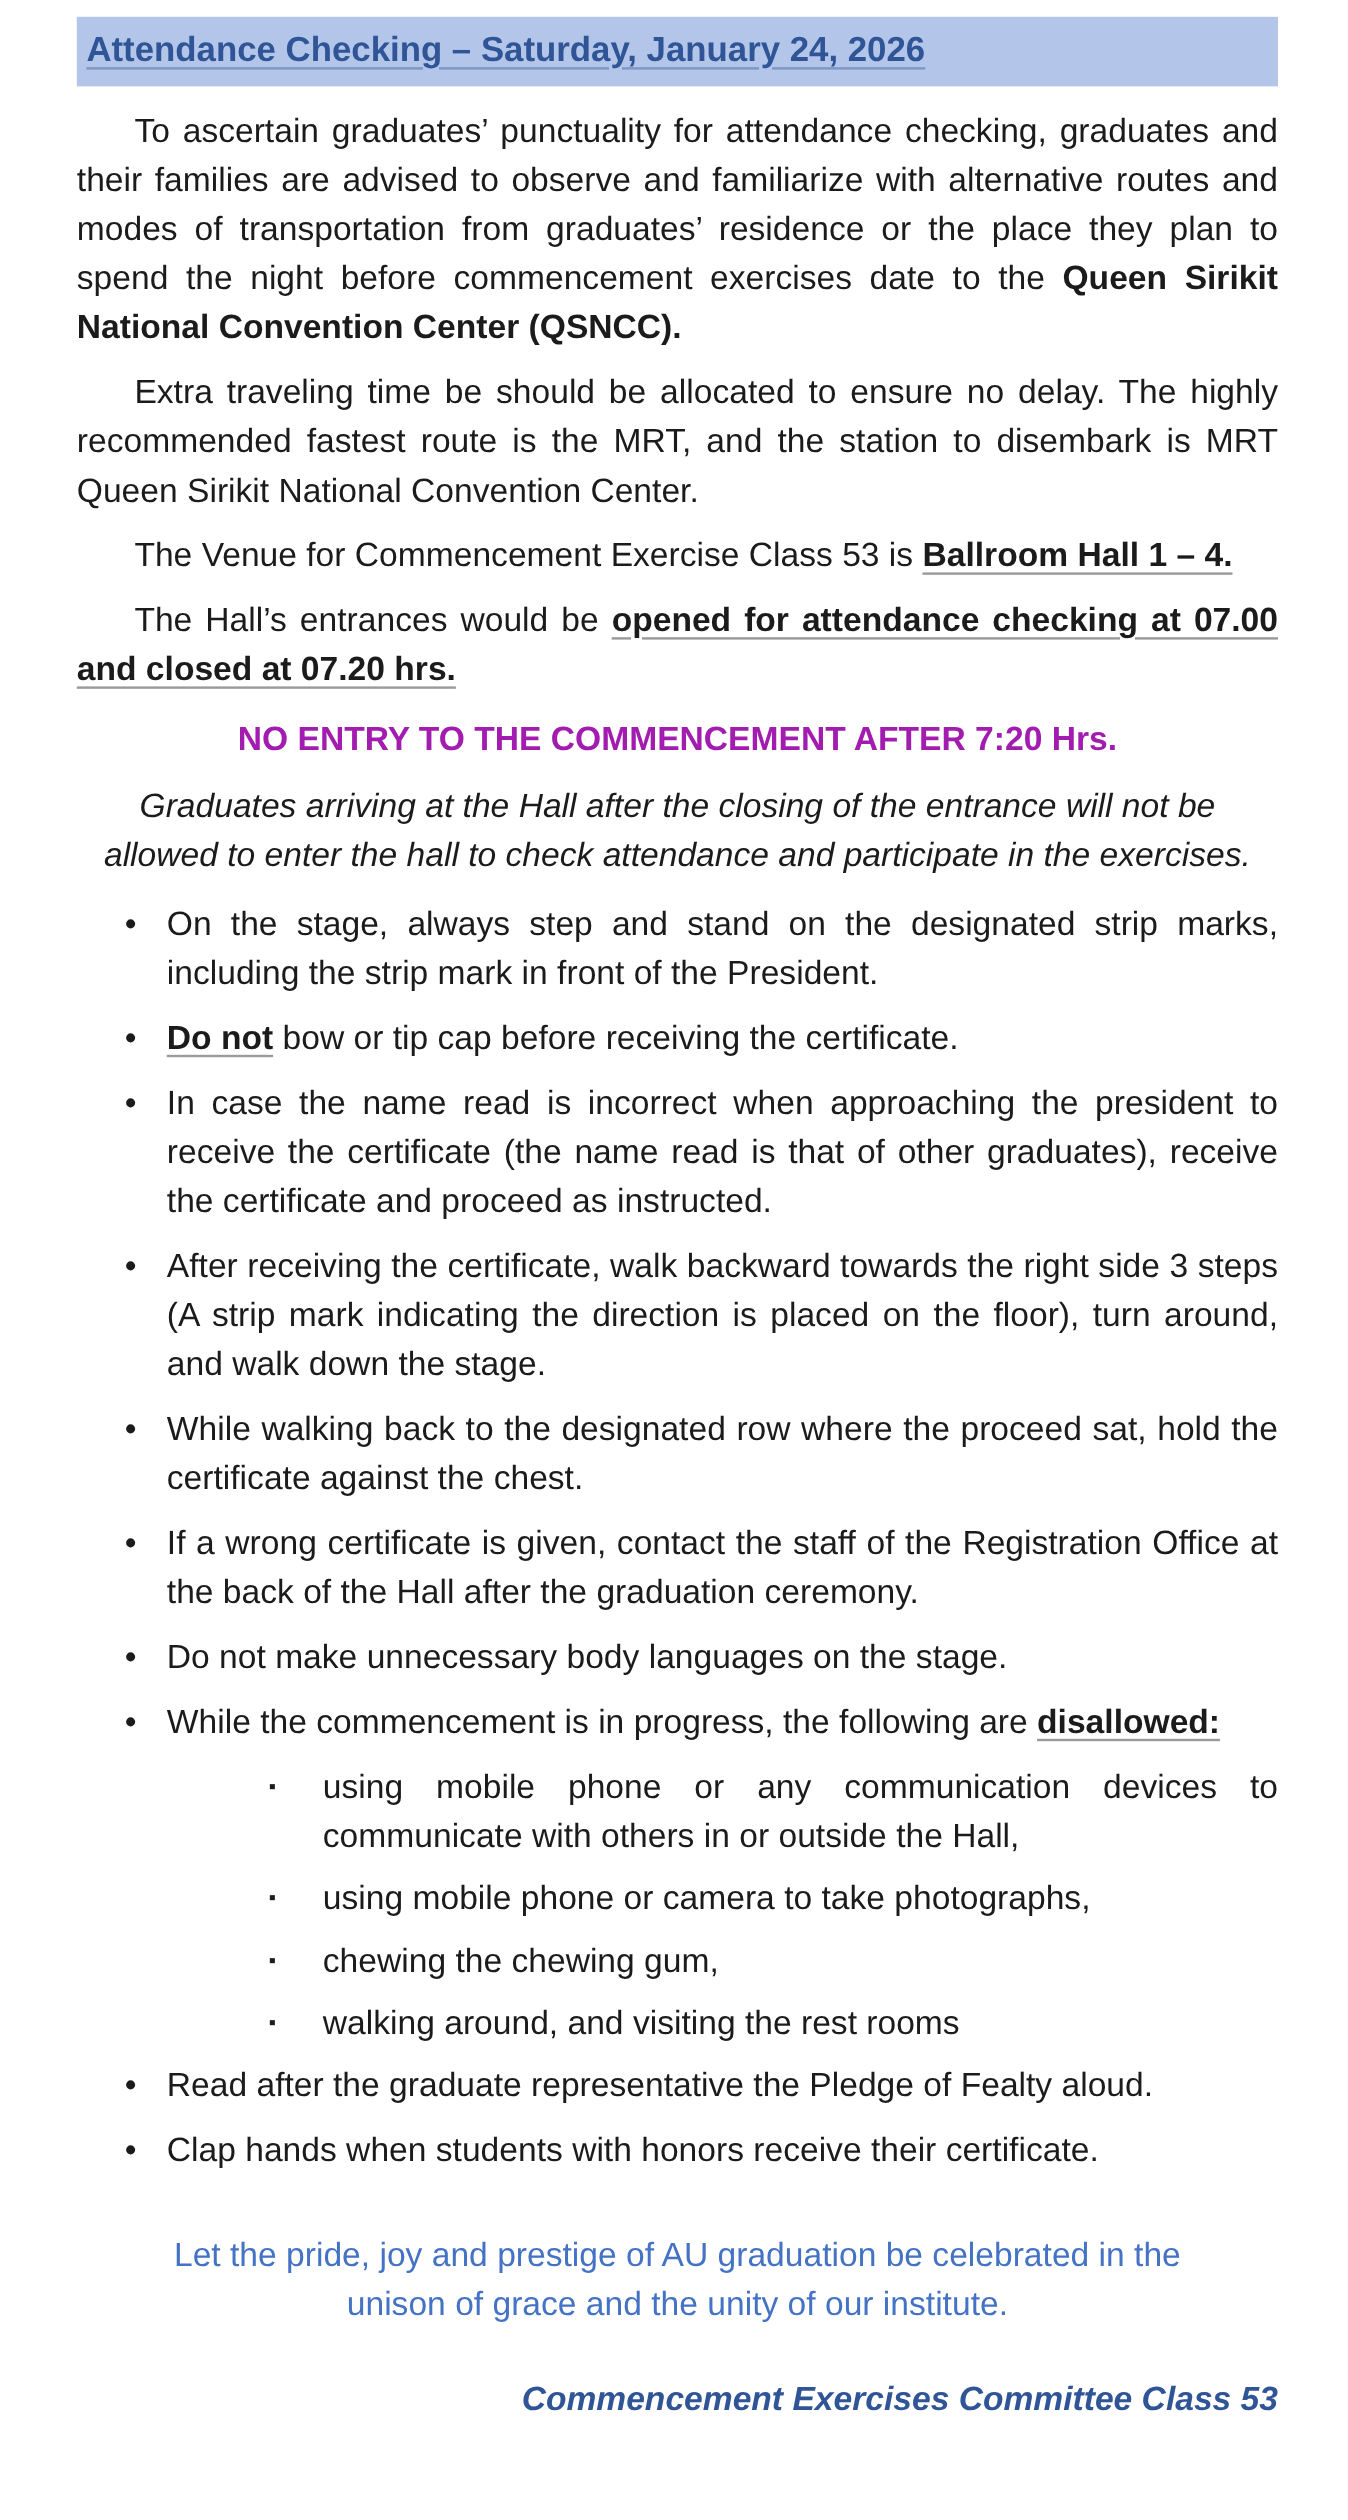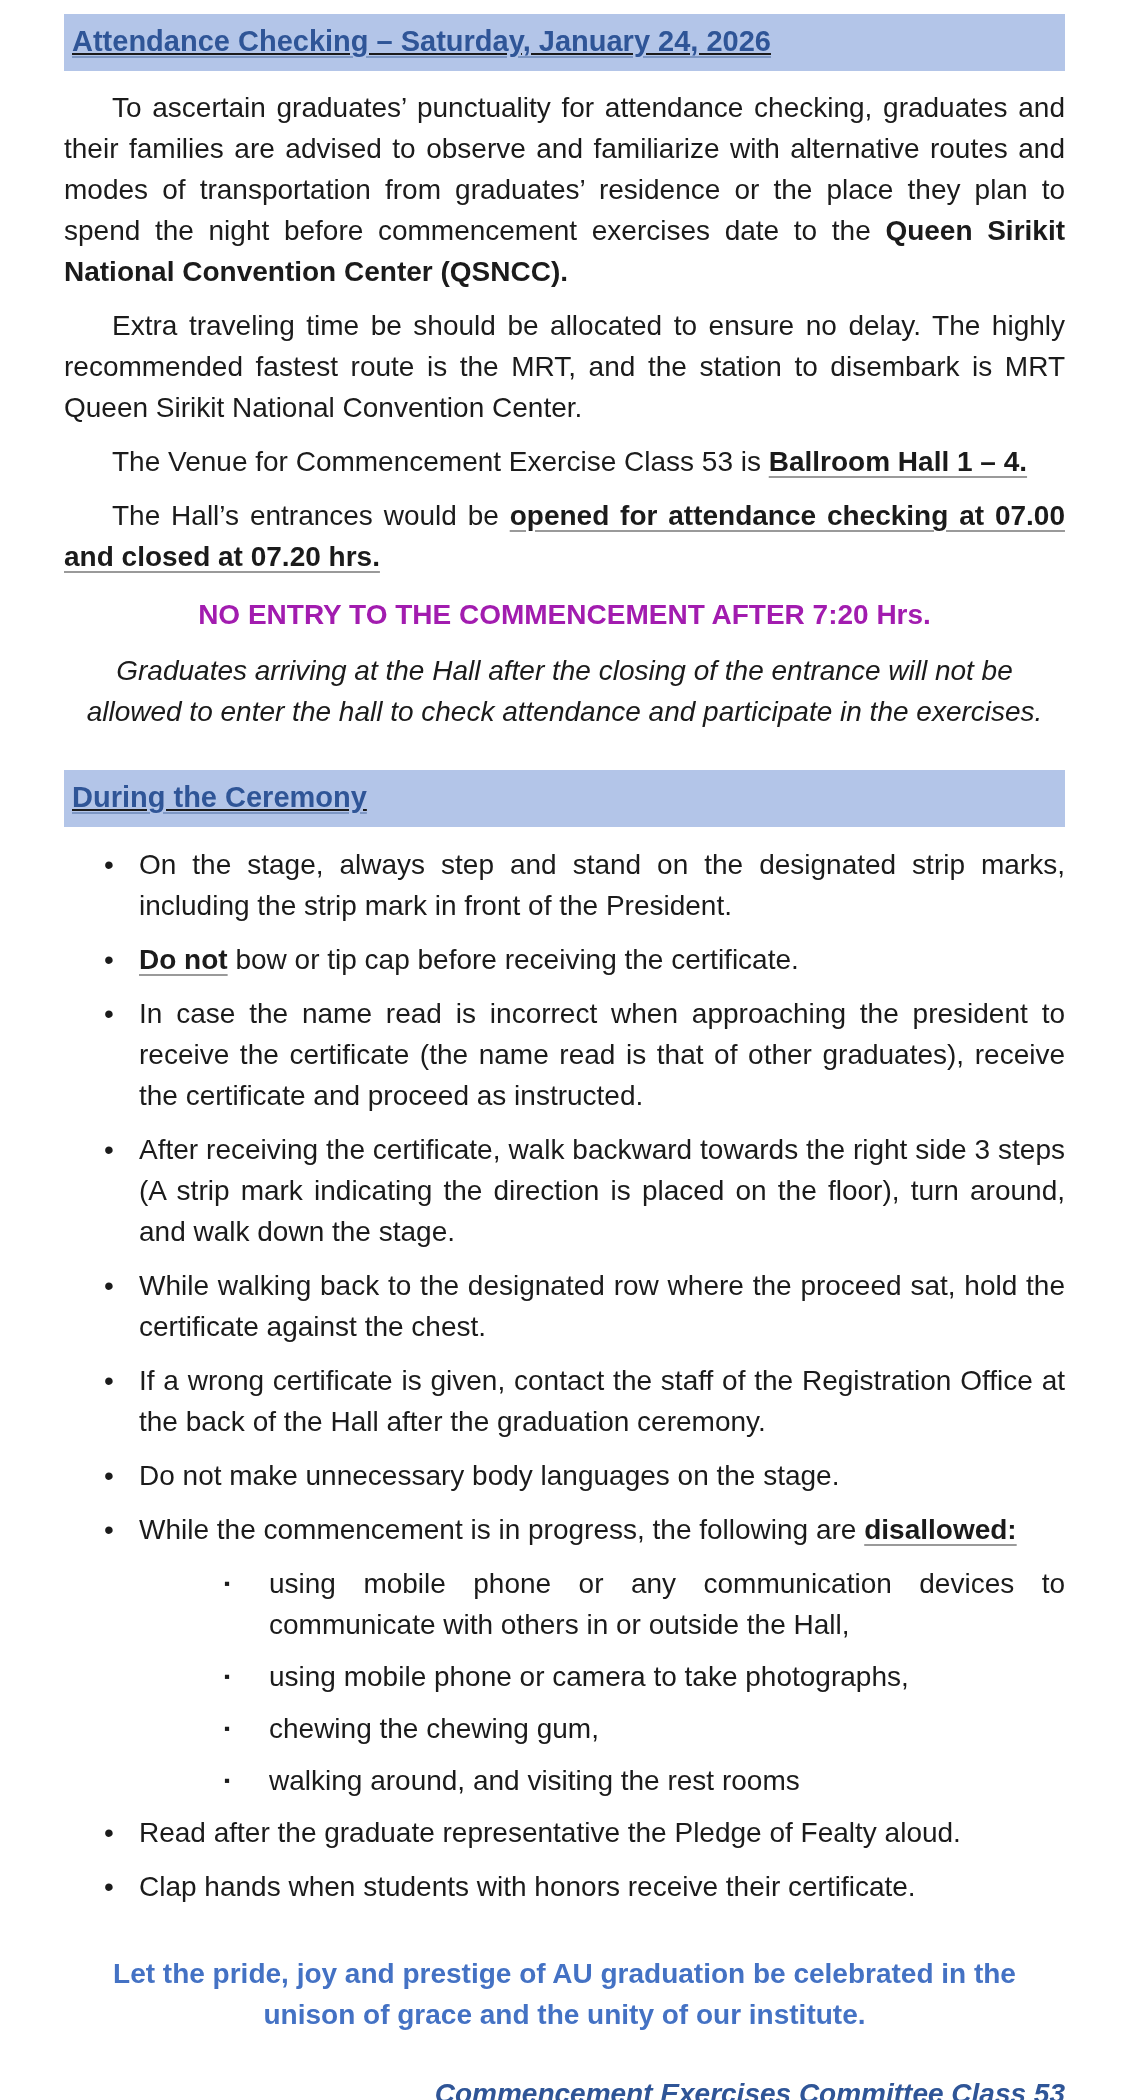--- a/index.html
+++ b/index.html
@@ -13,21 +13,20 @@
     line-height: 41px;
     color: #1b1b1b;
   }
   .page {
     padding: 14px 58px 0 64px;
   }
   .h-bar {
     background: #b3c5e8;
     padding: 7px 18px 9px 8px;
     margin-bottom: 16px;
-    text-decoration: underline;
   }
   .h-bar .h-text {
     color: #2f5597;
     font-weight: bold;
     font-size: 29px;
     text-decoration: underline;
     text-decoration-color: #7d97c4;
     text-underline-offset: 5px;
   }
   .para {
@@ -70,21 +69,21 @@
     text-align: justify;
   }
   .sub-item .marker {
     flex: 0 0 45px;
     font-size: 17px;
     line-height: 41px;
   }
   .sub-item .btext { flex: 1; }
   .closing {
     color: #4472c4;
-    font-weight: bold;
+    font-weight: normal;
     text-align: center;
     max-width: 910px;
     margin: 46px auto 0 auto;
   }
   .signature {
     color: #2f5597;
     font-weight: bold;
     font-style: italic;
     text-align: right;
     margin-top: 38px;
@@ -104,23 +103,20 @@
   <div class="para"><span>Extra traveling time be should be allocated to ensure no delay.  The highly recommended fastest route is the MRT, and the station to disembark is MRT Queen Sirikit National Convention Center.</span></div>
 
   <div class="para"><span>The Venue for Commencement Exercise Class 53 is </span><span class="bu">Ballroom Hall 1 – 4.</span></div>
 
   <div class="para"><span>The Hall’s entrances would be </span><span class="bu">opened for attendance checking at 07.00 and closed at 07.20 hrs.</span></div>
 
   <div class="red-line">NO ENTRY TO THE COMMENCEMENT AFTER 7:20 Hrs.</div>
 
   <div class="italic-note">Graduates arriving at the Hall after the closing of the entrance will not be allowed to enter the hall to check attendance and participate in the exercises.</div>
 
-  <div class="h-bar bar-ceremony">
-    <span class="h-text">During the Ceremony</span>
-  </div>
 
   <div>
 
     <div class="bullet-item">
       <span class="marker">•</span>
       <span class="btext"><span>On the stage, always step and stand on the designated strip marks, including the strip mark in front of the President.</span></span>
     </div>
 
     <div class="bullet-item">
       <span class="marker">•</span>

